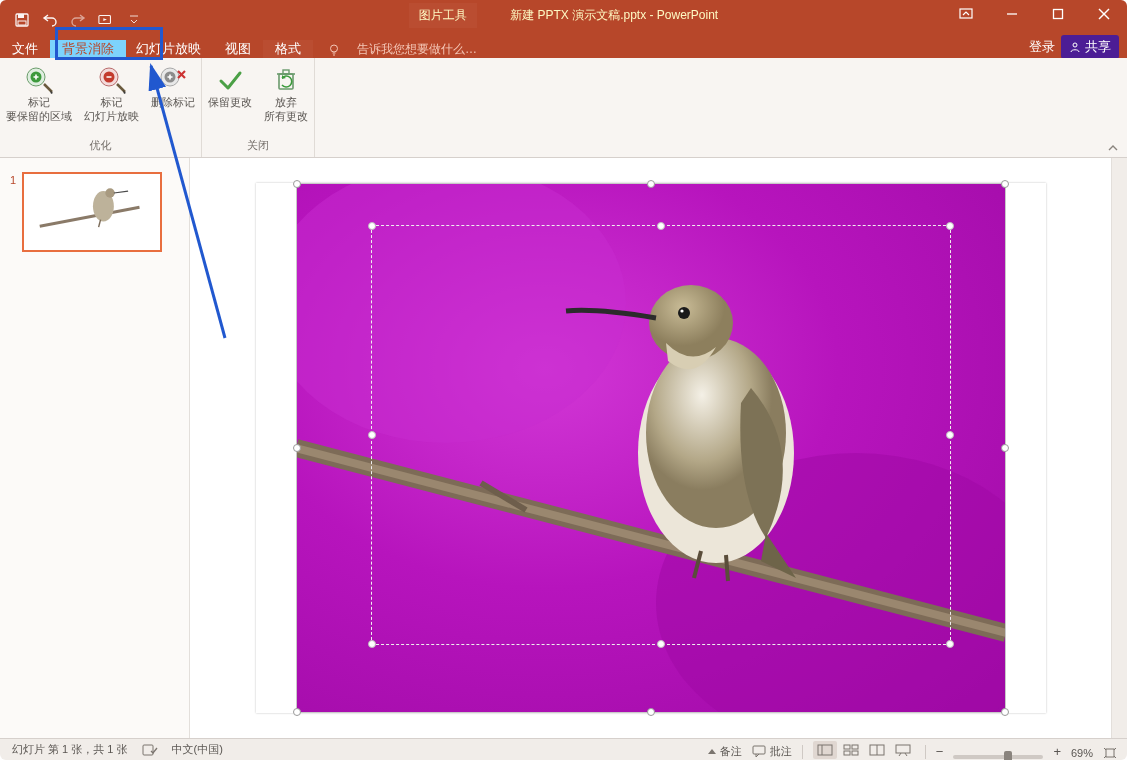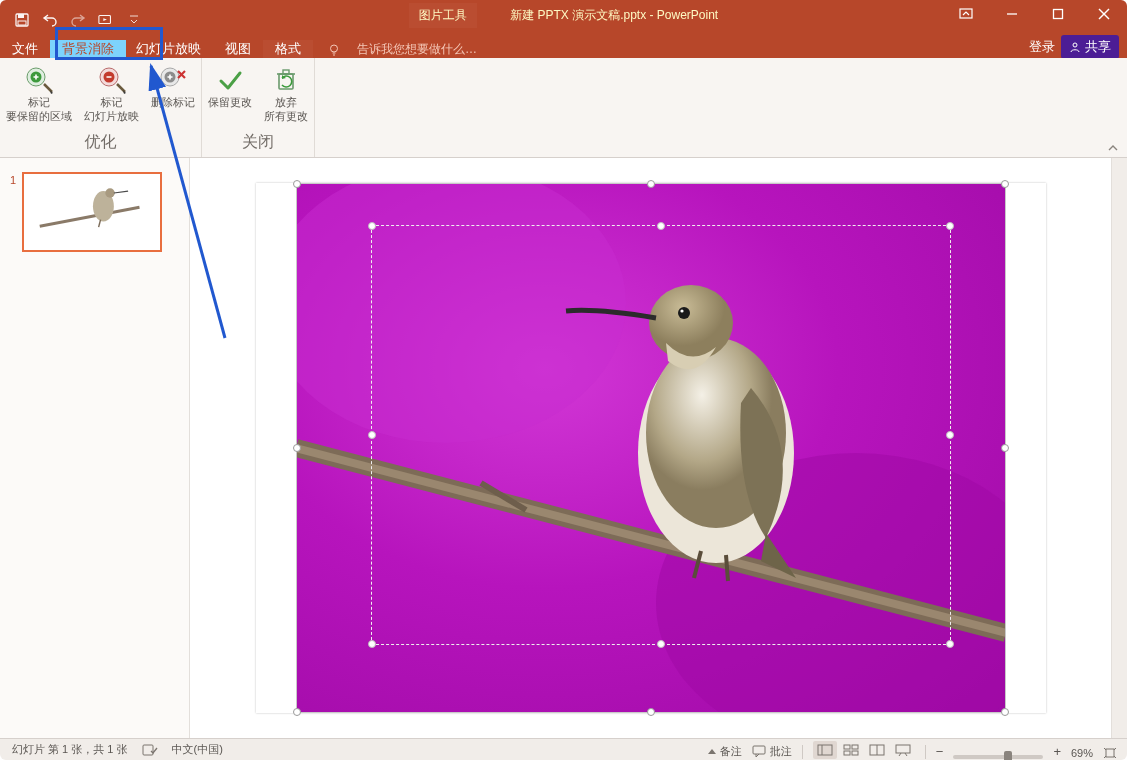--- a/index.html
+++ b/index.html
@@ -29,21 +29,21 @@
 
 
 .arrow-svg { position:absolute; z-index:49; pointer-events:none; }
 
 
 .ribbon { height:100px; border-bottom:1px solid #d6d0cc; display:flex; background:#F8F5F2; font-size:11px; color:#5a5652; position:relative; }
 .rib-group { display:flex; flex-direction:column; align-items:center; border-right:1px solid #e0dbd6; padding-bottom:2px; }
 .rib-group .btns { display:flex; flex:1; }
 .rib-btn { display:flex; flex-direction:column; align-items:center; justify-content:flex-start; padding:6px 6px 0; cursor:pointer; text-align:center; line-height:1.25; min-width:52px; }
 .rib-btn .ic { width:32px; height:32px; display:flex; align-items:center; justify-content:center; }
-.rib-group .grp-label { font-size:16px; color:#726c67; padding:2px 0; }
+.rib-group .grp-label { font-size:11px; color:#726c67; padding:2px 0; }
 .collapse-caret { position:absolute; right:8px; bottom:4px; cursor:pointer; color:#8a847e; font-size:10px; }
 
 
 .workspace { display:flex; height:calc(760px - 28px - 30px - 100px - 22px); background:#fff; }
 .thumb-pane { width:190px; border-right:1px solid #e3dfdb; padding:14px 10px; overflow:auto; background:#fcfaf8; }
 .thumb-wrap { display:flex; gap:6px; }
 .thumb-num { font-size:11px; color:#B7472A; padding-top:2px; }
 .thumb { width:140px; height:80px; border:2px solid #E86E3F; background:#fff; display:flex; align-items:center; justify-content:center; position:relative; }
 .thumb svg { width:100%; height:100%; }
 

